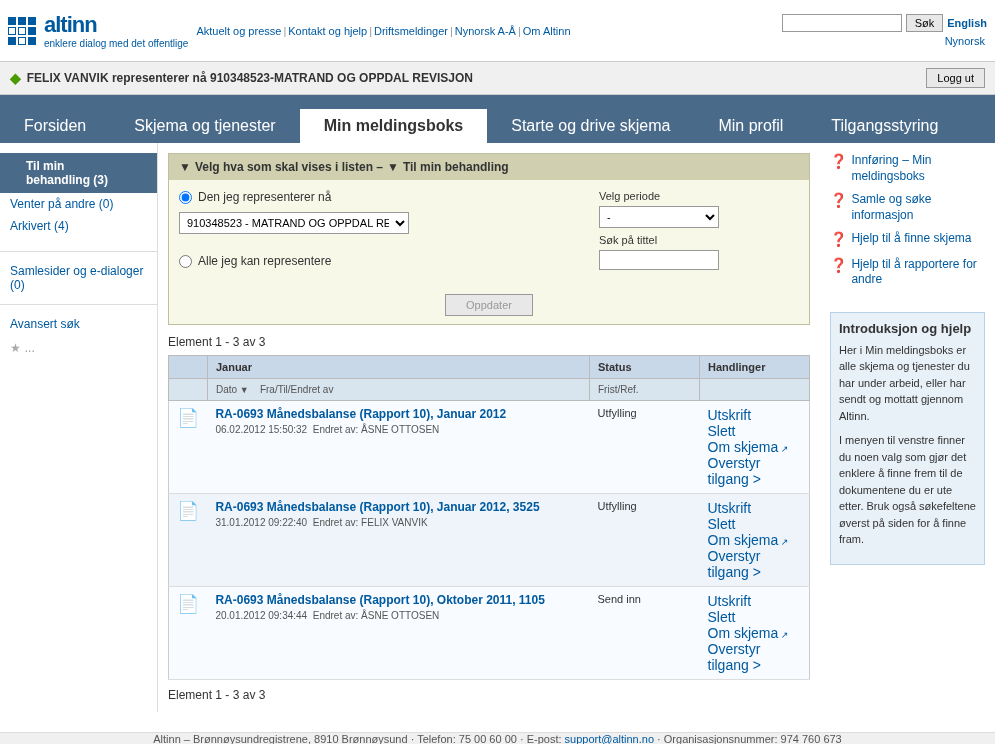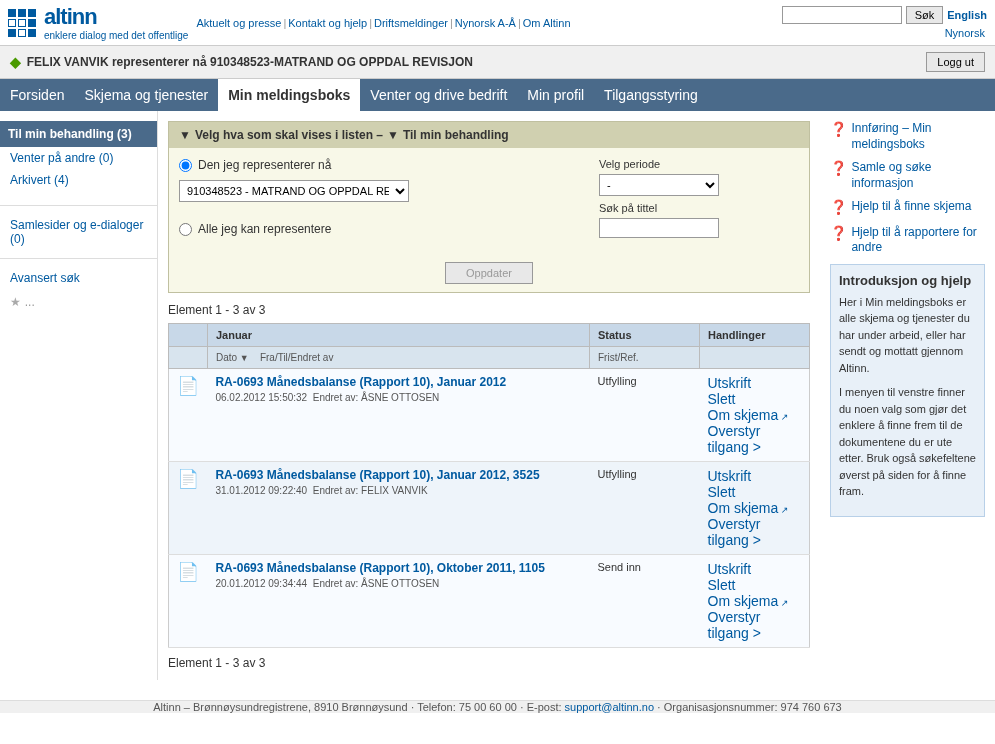--- a/index.html
+++ b/index.html
@@ -1,19 +1,19 @@
 <!DOCTYPE html>
 <html><head>
   <meta charset="utf-8">
   <style>
     * { margin: 0; padding: 0; box-sizing: border-box; }
     body { font-family: Arial, Helvetica, sans-serif; font-size: 12px; background: #fff; color: #333; width: 995px; }
 
     
-    #top-bar { background: #fff; border-bottom: 1px solid #ccc; padding: 4px 8px; display: flex; align-items: center; justify-content: space-between; }
+    #top-bar { background: #fff; border-bottom: 1px solid #ccc; padding: 12px 8px; display: flex; align-items: center; justify-content: space-between; }
     #top-bar-left { display: flex; align-items: center; gap: 8px; }
     #logo-area { display: flex; flex-direction: column; }
     #logo-text { font-size: 22px; font-weight: bold; color: #005aa0; letter-spacing: -1px; }
     #logo-tagline { font-size: 10px; color: #005aa0; }
 
     #top-nav { display: flex; align-items: center; gap: 0; font-size: 11px; }
     #top-nav a, .top-nav-link { color: #005aa0; text-decoration: none; cursor: pointer; }
     .top-nav-sep { color: #999; margin: 0 2px; }
 
     #top-right { display: flex; flex-direction: column; align-items: flex-end; gap: 2px; }
@@ -25,30 +25,30 @@
     #lang-english { font-weight: bold; text-decoration: underline; }
 
     
     #user-bar { background: #f0f0f0; border-bottom: 1px solid #ccc; padding: 6px 10px; display: flex; align-items: center; justify-content: space-between; font-size: 12px; }
     #user-info { display: flex; align-items: center; gap: 6px; font-weight: bold; }
     #user-icon { color: #4a9a00; font-size: 14px; }
     #logout-button { background: #e8e8e8; border: 1px solid #999; padding: 3px 10px; font-size: 11px; cursor: pointer; }
 
     
     #main-nav { background: #4a6a8a; display: flex; }
-    .nav-item { padding: 8px 10px; color: #fff; font-size: 14px; cursor: pointer; font-weight: normal; }
+    .nav-item { padding: 8px 24px; color: #fff; font-size: 16px; cursor: pointer; font-weight: normal; margin-top: 14px; }
     .nav-item.active { background: #fff; color: #333; font-weight: bold; }
 
     
     #content-wrapper { display: flex; gap: 0; }
 
     
     #sidebar { width: 158px; min-width: 158px; padding: 10px 0; border-right: 1px solid #ddd; }
     .sidebar-section { margin-bottom: 14px; }
-    .sidebar-header { background: #4a6a8a; color: #fff; padding: 6px 8px; font-size: 12px; font-weight: bold; }
+    .sidebar-header { background: #4a6a8a; color: #fff; padding: 6px 26px; font-size: 12px; font-weight: bold; }
     .sidebar-link { padding: 4px 10px; display: block; color: #005aa0; text-decoration: none; font-size: 12px; cursor: pointer; }
     .sidebar-divider { border: none; border-top: 1px solid #ddd; margin: 6px 0; }
     .sidebar-section2 { padding: 4px 10px; }
     .sidebar-section2 .sidebar-link { padding: 2px 0; }
     .advanced-search { padding: 6px 10px; color: #005aa0; cursor: pointer; font-size: 12px; }
     .star-row { padding: 4px 10px; color: #999; font-size: 12px; display: flex; align-items: center; gap: 4px; }
     .star { color: #aaa; }
 
     
     #main-content { flex: 1; padding: 10px; }
@@ -87,21 +87,21 @@
     .status-text { font-size: 11px; color: #333; }
     .action-link { color: #005aa0; text-decoration: none; font-size: 14px; display: block; cursor: pointer; }
     .action-link.ext::after { content: ' ↗'; font-size: 9px; }
 
     #element-count-bottom { font-size: 12px; margin-top: 8px; color: #333; }
 
     
     #right-panel { width: 175px; min-width: 175px; padding: 10px; }
     .help-link { color: #005aa0; text-decoration: none; font-size: 12px; display: flex; align-items: flex-start; gap: 4px; margin-bottom: 8px; cursor: pointer; line-height: 1.3; }
     .help-icon { color: #005aa0; font-size: 14px; flex-shrink: 0; margin-top: -1px; }
-    .help-box { background: #e8f0f8; border: 1px solid #b8d0e8; padding: 8px; margin-top: 8px; }
+    .help-box { background: #e8f0f8; border: 1px solid #b8d0e8; padding: 8px; margin-top: 24px; }
     .help-box-title { font-size: 13px; font-weight: bold; color: #333; margin-bottom: 6px; }
     .help-box-text { font-size: 11px; color: #333; line-height: 1.5; margin-bottom: 8px; }
 
     
     #footer { background: #f0f0f0; border-top: 1px solid #ddd; text-align: center; font-size: 11px; color: #555; margin-top: 20px; }
     #footer a { color: #005aa0; text-decoration: none; }
     .sort-arrow { font-size: 9px; }
 
     
     .logo-wrapper { display: flex; align-items: center; gap: 6px; }
@@ -162,21 +162,21 @@
     <span id="user-icon">◆</span>
     <span>FELIX VANVIK representerer nå 910348523-MATRAND OG OPPDAL REVISJON</span>
   </div>
   <button id="logout-button">Logg ut</button>
 </div>
 
 <div id="main-nav">
   <div class="nav-item">Forsiden</div>
   <div class="nav-item">Skjema og tjenester</div>
   <div class="nav-item active">Min meldingsboks</div>
-  <div class="nav-item">Venter og drive bedrift</div>
+  <div class="nav-item">Starte og drive skjema</div>
   <div class="nav-item">Min profil</div>
   <div class="nav-item">Tilgangsstyring</div>
 </div>
 
 <div id="content-wrapper">
 
   <div id="sidebar">
     <div class="sidebar-section">
       <div class="sidebar-header">Til min behandling (3)</div>
       <a class="sidebar-link">Venter på andre (0)</a>

